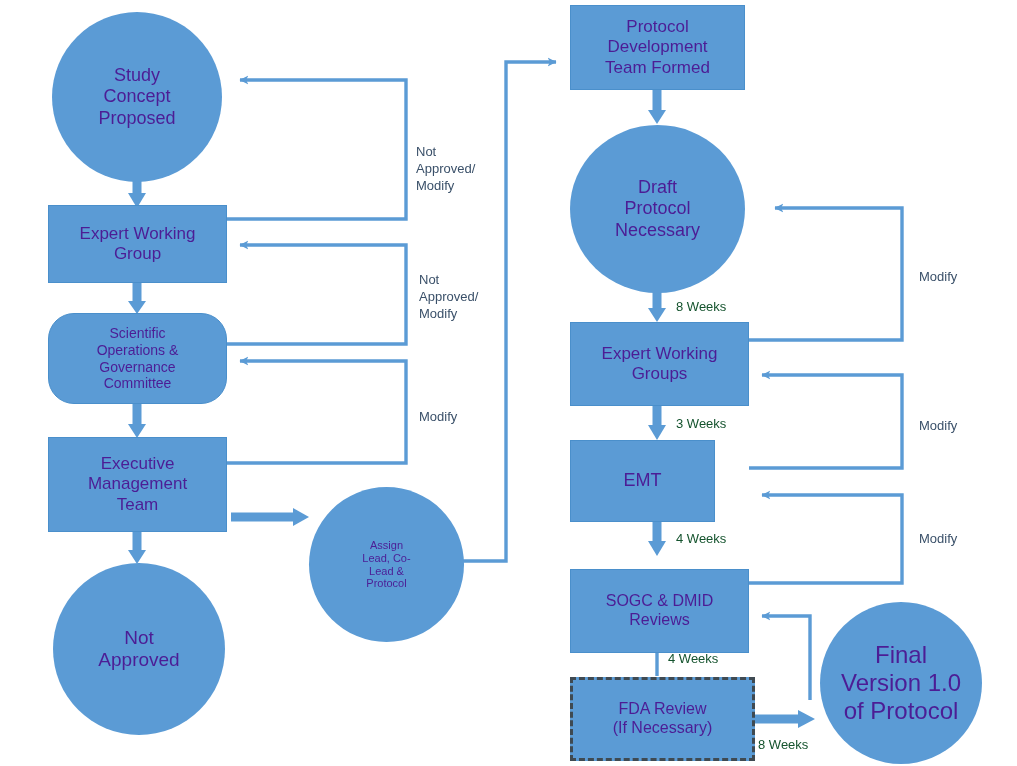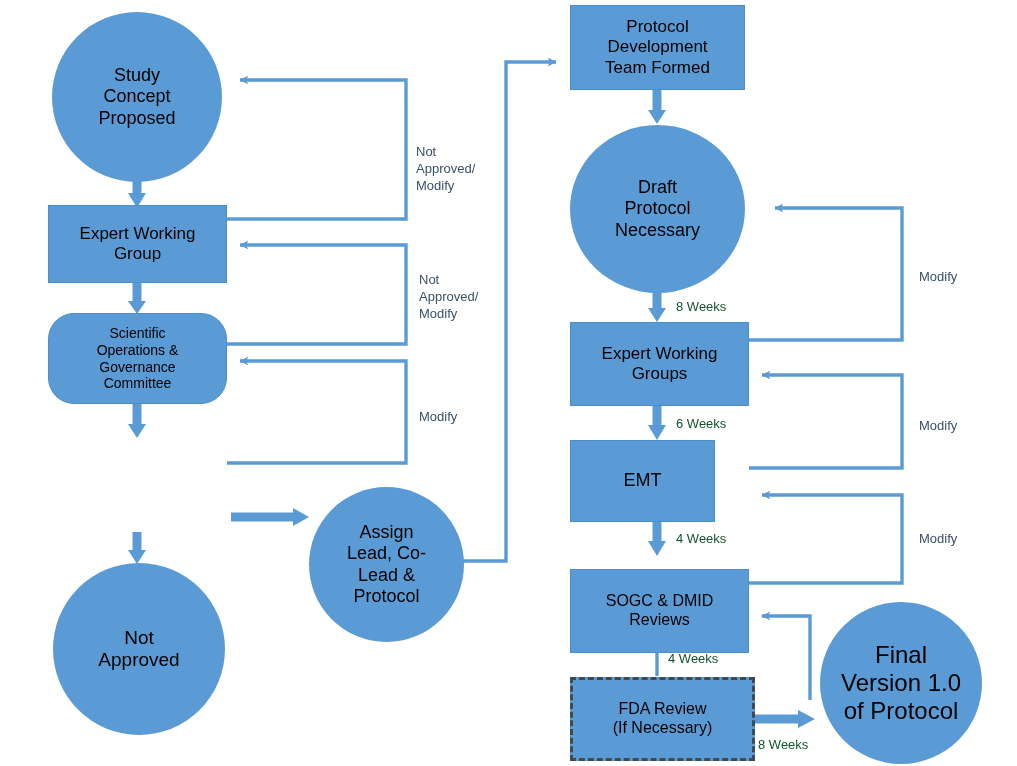--- a/index.html
+++ b/index.html
@@ -22,21 +22,21 @@
     pointer-events:none;
   }
   .node{
     position:absolute;
     box-sizing:border-box;
     background:#5B9BD5;
     display:flex;
     align-items:center;
     justify-content:center;
     text-align:center;
-    color:#000000;
+    color:#4c1d95;
     line-height:1.18;
     overflow:hidden;
   }
   .node.rect{
     border:1px solid #4A8FCB;
   }
   .node.circle{
     border-radius:50%;
   }
   .node.dashed{
@@ -180,27 +180,32 @@
 Group</span>
   </div>
 
   <div class="node rect" style="left:48px; top:313px; width:179px; height:91px; font-size:14px;border-radius:26px;">
     <span class="lbl">Scientific
 Operations &amp;
 Governance
 Committee</span>
   </div>
 
+  <div class="node rect" style="left:48px; top:437px; width:179px; height:95px; font-size:17px;">
+    <span class="lbl">Executive
+Management
+Team</span>
+  </div>
 
   <div class="node circle" style="left:53px; top:563px; width:172px; height:172px; font-size:19px;">
     <span class="lbl">Not
 Approved</span>
   </div>
 
-  <div class="node circle" style="left:309px; top:487px; width:155px; height:155px; font-size:18px;">
+  <div class="node circle" style="left:309px; top:487px; width:155px; height:155px; font-size:11px;">
     <span class="lbl">Assign
 Lead, Co-
 Lead &amp;
 Protocol</span>
   </div>
 
   <div class="node rect" style="left:570px; top:5px; width:175px; height:85px; font-size:17px;">
     <span class="lbl">Protocol
 Development
 Team Formed</span>
@@ -248,21 +253,21 @@
   <div class="edge-label" style="left:419px; top:409px; width:95px;">Modify</div>
 
   <div class="edge-label" style="left:919px; top:269px; width:95px;">Modify</div>
 
   <div class="edge-label" style="left:919px; top:418px; width:95px;">Modify</div>
 
   <div class="edge-label" style="left:919px; top:531px; width:95px;">Modify</div>
 
   <div class="time-label" style="left:676px; top:299px;">8 Weeks</div>
 
-  <div class="time-label" style="left:676px; top:416px;">6 Weeks</div>
+  <div class="time-label" style="left:676px; top:416px;">3 Weeks</div>
 
   <div class="time-label" style="left:676px; top:531px;">4 Weeks</div>
 
   <div class="time-label" style="left:668px; top:651px;">4 Weeks</div>
 
   <div class="time-label" style="left:758px; top:737px;">8 Weeks</div>
 
 </div>
 
 </body></html>

